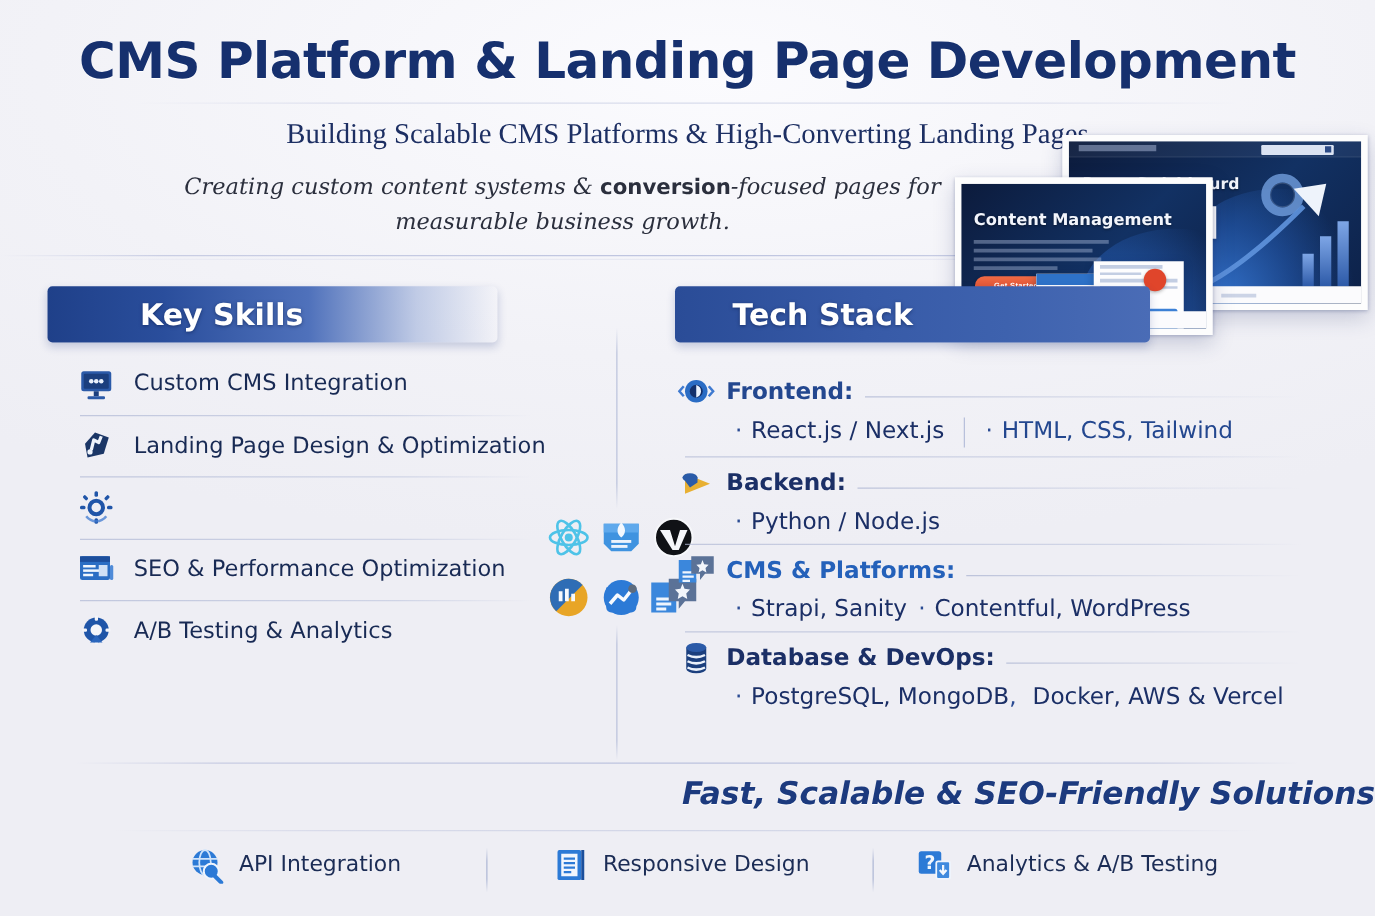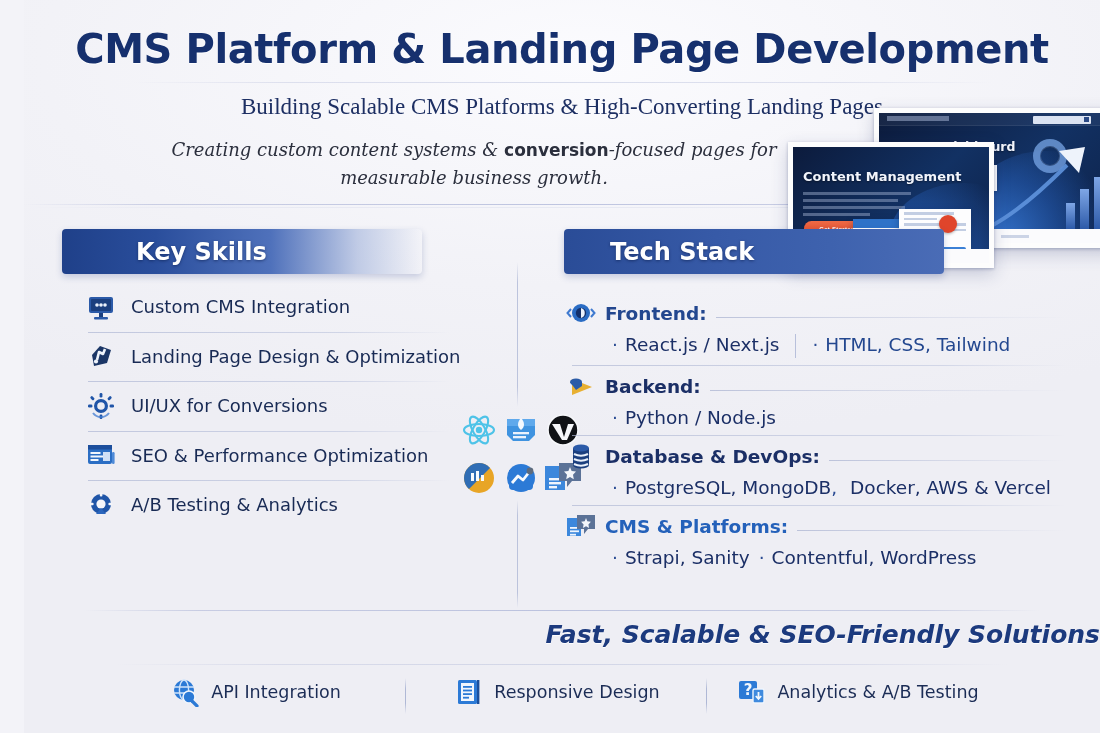--- a/index.html
+++ b/index.html
@@ -17,21 +17,20 @@
     position: relative;
   }
 
   #poster {
     position: absolute;
     inset: 0;
     background:
       radial-gradient(ellipse 900px 380px at 52% 8%, #fbfbfe 0%, #f2f2f7 60%, #eeeef4 100%),
       linear-gradient(180deg, #f6f6fa 0%, #f1f1f7 48%, #ececf3 100%);
     overflow: hidden;
-    margin-left: 24px;
   }
 
   
   .hairline {
     position: absolute;
     left: 0; right: 0;
     height: 1px;
     background: linear-gradient(90deg, rgba(180,186,216,0) 0%, rgba(168,176,212,.55) 12%, rgba(160,170,210,.65) 50%, rgba(168,176,212,.5) 88%, rgba(180,186,216,0) 100%);
   }
   .hairline.soft {
@@ -451,21 +450,20 @@
           <circle cx="15" cy="15" r="5.4" fill="none" stroke="#2055a8" stroke-width="3.2"></circle>
           <rect x="13.6" y="2" width="2.8" height="4.4" rx="1.2"></rect>
           <rect x="13.6" y="23.6" width="2.8" height="4.4" rx="1.2"></rect>
           <rect x="2" y="13.6" width="4.4" height="2.8" rx="1.2"></rect>
           <rect x="23.6" y="13.6" width="4.4" height="2.8" rx="1.2"></rect>
           <rect x="5" y="5" width="2.8" height="4.4" rx="1.2" transform="rotate(-45 6.4 7.2)"></rect>
           <rect x="22.2" y="5" width="2.8" height="4.4" rx="1.2" transform="rotate(45 23.6 7.2)"></rect>
         </g>
         <path d="M7 22 A10 10 0 0 0 23 22" stroke="#3f7ad0" stroke-width="2" fill="none" opacity=".75"></path>
       </svg>
-      <span class="skill-label">UI/UX for Conversions</span>
     </div>
 
     <div class="skill-row">
       <svg class="ico" width="30" height="30" viewBox="0 0 30 30">
         <rect x="2" y="5" width="24" height="19" rx="2" fill="#2b6ec4"></rect>
         <rect x="2" y="5" width="24" height="4.5" fill="#1c4e9c"></rect>
         <rect x="4.5" y="12" width="10" height="2" fill="#f0f6fd"></rect>
         <rect x="4.5" y="15.5" width="13" height="2" fill="#f0f6fd"></rect>
         <rect x="4.5" y="19" width="8" height="2" fill="#f0f6fd"></rect>
         <rect x="17" y="12" width="7" height="9" fill="#cfe0f6"></rect>
@@ -574,40 +572,20 @@
         <svg width="30" height="30" viewBox="0 0 30 30">
           <path d="M6 8 L26 16 L6 24 Z" fill="#e8b032"></path>
           <ellipse cx="10" cy="11" rx="6" ry="3.4" fill="#2a5ba8"></ellipse>
           <path d="M4 11 h12 v4 l-6 4 z" fill="#2a5ba8"></path>
         </svg>
         <span class="cat" style="color:#1b2f66">Backend:</span>
         <span class="rule"></span>
       </div>
       <div class="stack-items">
         <span class="it" style="color:#1b2f66"><span class="bullet">·</span><span>Python / Node.js</span></span>
-      </div>
-    </div>
-
-    <div class="stack-group">
-      <div class="stack-head">
-        <svg width="30" height="30" viewBox="0 0 30 30">
-          <path d="M7 7 h16 v17 a8 3.6 0 0 1 -16 0 z" fill="#1b3f7e"></path>
-          <ellipse cx="15" cy="7" rx="8" ry="3.6" fill="#2b5aa8"></ellipse>
-          <g fill="none" stroke="#eaf1fb" stroke-width="2">
-            <path d="M8 13 q7 3.4 14 0"></path>
-            <path d="M8 18 q7 3.4 14 0"></path>
-            <path d="M8 23 q7 3.4 14 0"></path>
-          </g>
-        </svg>
-        <span class="cat" style="color:#1b2f66">Database &amp; DevOps:</span>
-        <span class="rule"></span>
-      </div>
-      <div class="stack-items">
-        <span class="it" style="color:#1b2f66"><span class="bullet">·</span><span>PostgreSQL, MongoDB</span></span>
-        <span class="it" style="color:#1b2f66"><span class="bullet">,&nbsp;</span><span>Docker, AWS &amp; Vercel</span></span>
       </div>
     </div>
 
     <div class="stack-group">
       <div class="stack-head">
         <svg width="30" height="30" viewBox="0 0 30 30">
           <path d="M1 7 h14 v18 h-14 z" fill="#3b87dc"></path>
           <g fill="#eff5fd">
               <rect x="4" y="16" width="9" height="1.8"></rect>
               <rect x="4" y="19.4" width="9" height="1.8"></rect>
@@ -618,20 +596,40 @@
         </svg>
         <span class="cat" style="color:#2461ba">CMS &amp; Platforms:</span>
         <span class="rule"></span>
       </div>
       <div class="stack-items">
         <span class="it" style="color:#1b2f66"><span class="bullet">·</span><span>Strapi, Sanity</span></span>
         <span class="gap"></span>
         <span class="it" style="color:#1b2f66"><span class="bullet">·</span><span>Contentful, WordPress</span></span>
       </div>
     </div>
+
+    <div class="stack-group">
+      <div class="stack-head">
+        <svg width="30" height="30" viewBox="0 0 30 30">
+          <path d="M7 7 h16 v17 a8 3.6 0 0 1 -16 0 z" fill="#1b3f7e"></path>
+          <ellipse cx="15" cy="7" rx="8" ry="3.6" fill="#2b5aa8"></ellipse>
+          <g fill="none" stroke="#eaf1fb" stroke-width="2">
+            <path d="M8 13 q7 3.4 14 0"></path>
+            <path d="M8 18 q7 3.4 14 0"></path>
+            <path d="M8 23 q7 3.4 14 0"></path>
+          </g>
+        </svg>
+        <span class="cat" style="color:#1b2f66">Database &amp; DevOps:</span>
+        <span class="rule"></span>
+      </div>
+      <div class="stack-items">
+        <span class="it" style="color:#1b2f66"><span class="bullet">·</span><span>PostgreSQL, MongoDB</span></span>
+        <span class="it" style="color:#1b2f66"><span class="bullet">,&nbsp;</span><span>Docker, AWS &amp; Vercel</span></span>
+      </div>
+    </div>
   </div>
 
   <div class="foot-tagline">Fast, Scalable &amp; SEO-Friendly Solutions</div>
 
   <div class="foot-items">
 
     <div class="foot-item">
       <svg width="30" height="30" viewBox="0 0 30 30">
         <circle cx="14" cy="13" r="10" fill="#2c7ad6"></circle>
         <g fill="none" stroke="#cfe3fa" stroke-width="1.4">

